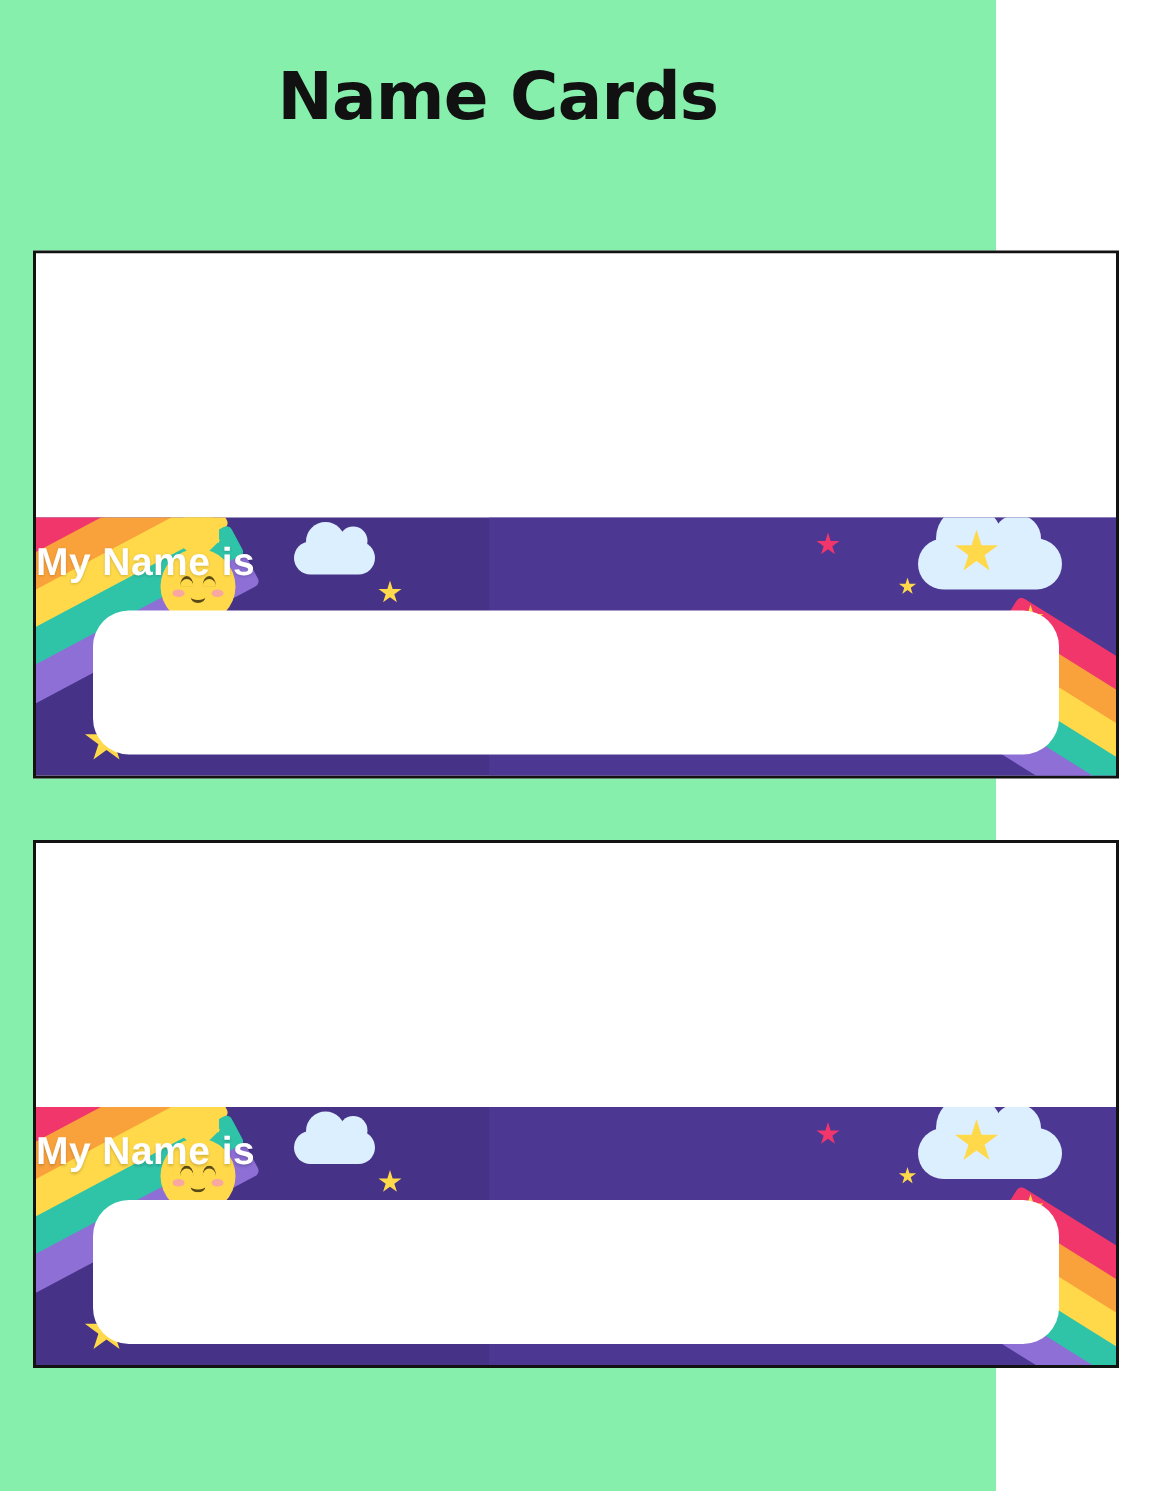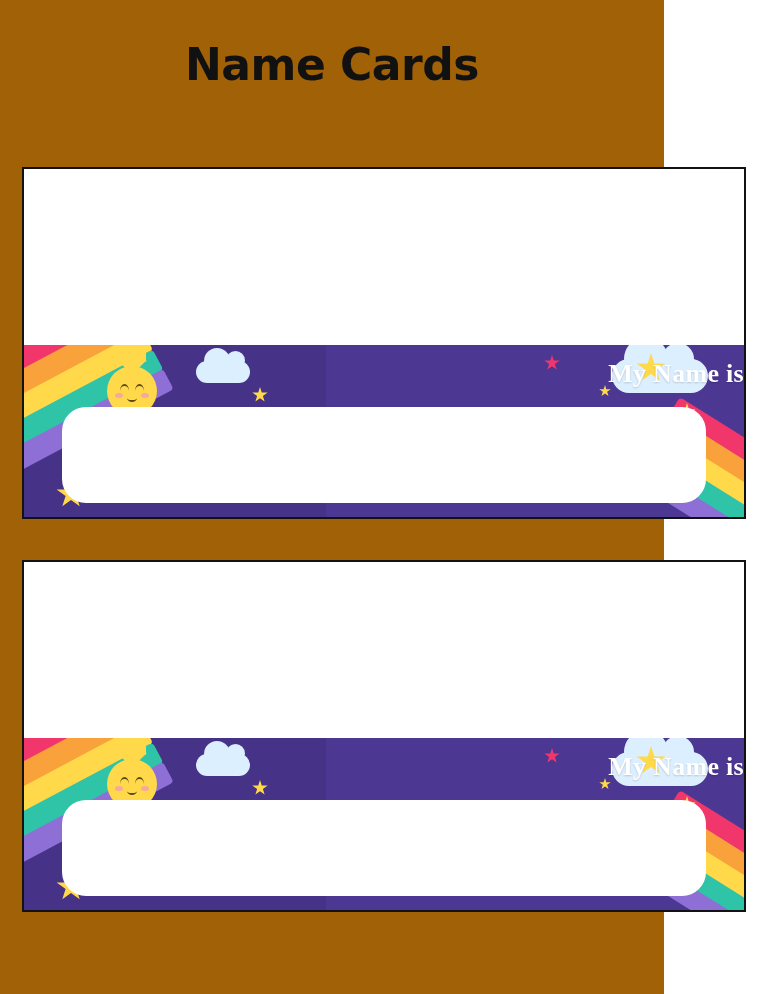--- a/index.html
+++ b/index.html
@@ -11,21 +11,21 @@
     width: 768px;
     height: 994px;
     font-family: "Liberation Sans", sans-serif;
     position: relative;
     overflow: hidden;
   }
   .page {
     width: 664px;
     height: 994px;
     position: relative;
-    background: #a16207;
+    background: #86efac;
   }
   .title {
     text-align: center;
     font-family: "DejaVu Sans", sans-serif;
     font-weight: bold;
     font-size: 44px;
     letter-spacing: -0.5px;
     color: #111111;
     margin: 0;
     padding-top: 42px;
@@ -233,22 +233,22 @@
   .star-d { left: 612px; top: 8px; width: 30px; height: 30px; }
   .star-e { left: 32px; top: 134px; width: 30px; height: 30px; }
   .star-f { right: 48px; top: 58px; width: 18px; height: 18px; }
 
   
   .card-heading {
     position: absolute;
     left: 0;
     right: 0;
     top: 14px;
-    text-align: right;
-    font-family: Liberation Serif, serif;
+    text-align: left;
+    font-family: Liberation Sans, sans-serif;
     font-weight: bold;
     font-size: 26px;
     color: #ffffff;
     letter-spacing: 0.3px;
     z-index: 6;
     text-shadow: 0 1px 2px rgba(0,0,0,0.18);
   }
 
   
   .write-box {

